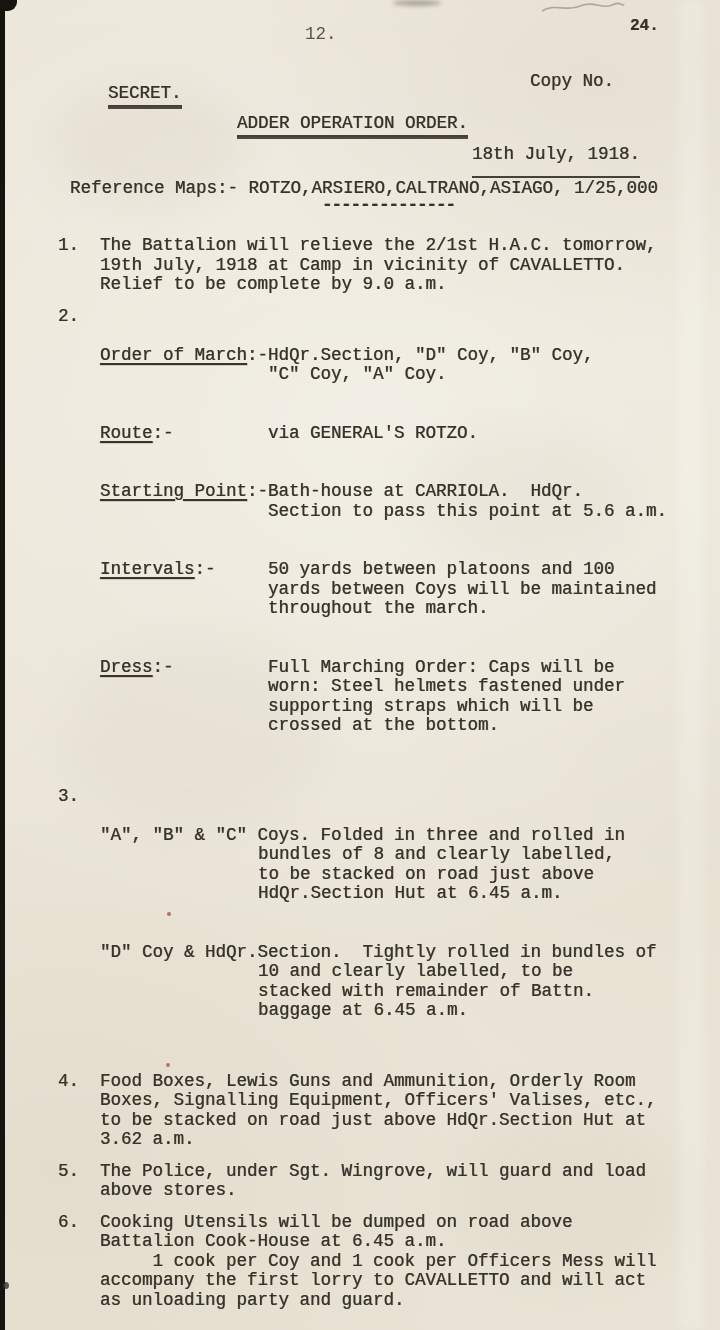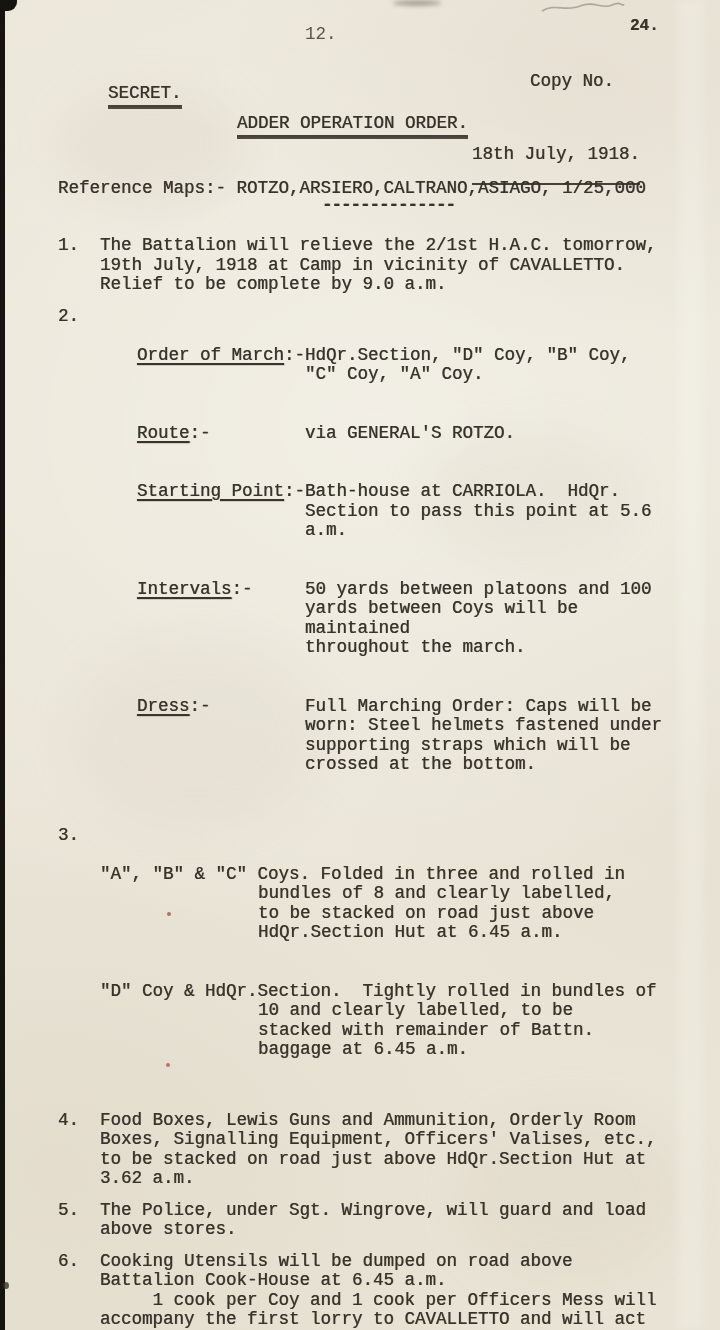--- a/index.html
+++ b/index.html
@@ -37,52 +37,52 @@
   .stain3 { left: 70px;  top: 640px; width: 250px; height: 190px; background: rgba(206,197,178,0.15); filter: blur(22px); }
   .stain4 { left: 460px; top: 1110px; width: 220px; height: 170px; background: rgba(203,194,176,0.16); filter: blur(22px); }
 
   
   .pagenum-center { left: 305px; top: 25px; font-size: 17.5px; color: #59534a; text-shadow: none; }
   .pagenum-right  { left: 630px; top: 17px; font-size: 16px; font-weight: bold; }
   .classification { left: 108px; top: 84px; }
   .copy-no        { left: 530px; top: 72px; }
   .doc-title      { left: 237px; top: 102px; margin-top: 12px; }
   .doc-date       { left: 472px; top: 145px; }
-  .ref-maps       { left: 58px;  top: 179px; }
+  .ref-maps       { left: 70px;  top: 179px; }
   .dash-rule      { left: 322px; top: 196px; font-weight: bold; letter-spacing: -1px; }
 
   .dbl-underline {
     position: relative;
     display: inline-block;
     padding-bottom: 1px;
     border-bottom: 2px solid rgba(52,46,38,0.9);
   }
   .dbl-underline::after {
     content: "";
     position: absolute; left: 0; right: 0; bottom: -4px; height: 1.8px;
     background: rgba(52,46,38,0.85);
   }
   .sgl-underline {
     display: inline-block;
-    padding-bottom: 18px;
+    padding-bottom: 11px;
     border-bottom: 2.2px solid rgba(52,46,38,0.9);
   }
   .u {
     text-decoration: underline;
     text-decoration-thickness: 1.8px;
     text-underline-offset: 3px;
     text-decoration-color: rgba(52,46,38,0.9);
   }
 
   
   .order-body { left: 58px; top: 236px; width: 625px; }
   .para { display: flex; margin-bottom: 12px; }
   .pnum { flex: 0 0 42px; white-space: pre; }
   .pbody { flex: 1 1 auto; white-space: pre-wrap; }
-  .defrow { display: flex; margin-left: 37px; }
+  .defrow { display: flex; }
   .deflabel { flex: 0 0 168px; white-space: pre; }
   .defvalue { flex: 1 1 auto; white-space: pre-wrap; }
   .hang { padding-left: 158px; text-indent: -158px; white-space: pre-wrap; }
 
   .squiggle-svg { left: 540px; top: 0; }
 </style>
 </head>
 <body>
 
 <div class="abs stain stain1"></div>

